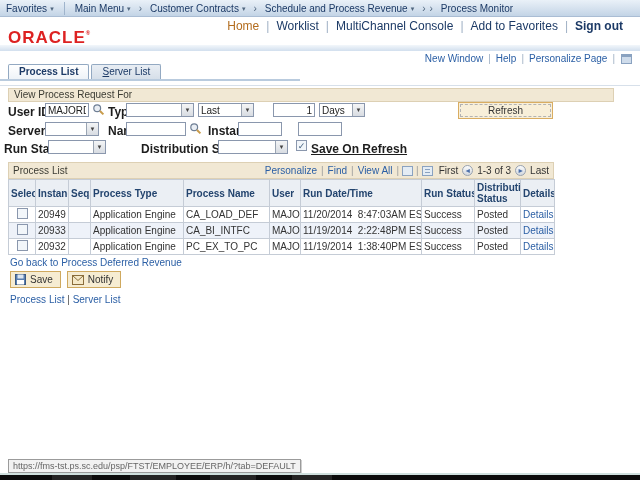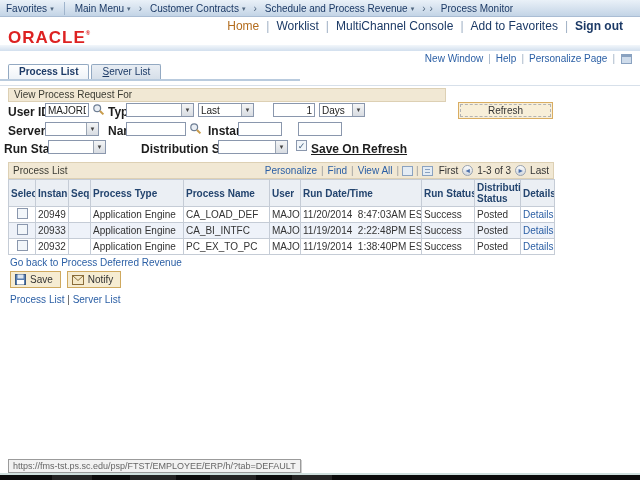--- a/index.html
+++ b/index.html
@@ -42,21 +42,21 @@
   .tab { border:1px solid #93a9c2; border-bottom:none; padding:1px 10px 2px 10px; margin-right:2px;
     font-size:10px; color:#1c3a66; border-radius:2px 2px 0 0; cursor:default; }
   .tab.active { background:linear-gradient(#ffffff,#eef3f8); font-weight:bold; }
   .tab.inactive { background:linear-gradient(#e9eef4,#d6dfe9); }
   .tab.inactive .tlabel { display:inline-block; }
   .tab.inactive .tlabel::first-letter { text-decoration:underline; }
   .tabrule { position:absolute; top:79px; left:0; width:300px; height:2px; background:#b9cbde; }
   .pagerule { position:absolute; top:85px; left:0; width:640px; height:1px; background:#d7e0ea; }
 
   
-  .groupbox-hdr { position:absolute; top:88px; left:8px; width:438px; height:14px;
+  .groupbox-hdr { position:absolute; top:88px; left:8px; width:606px; height:14px;
     background:#f1e8d4; border:1px solid #ddd0b4; color:#3c3c34; font-size:10px;
     line-height:12px; padding-left:5px; }
 
   
   .formarea { position:absolute; top:100px; left:0; width:640px; height:58px; }
   .flabel { position:absolute; font-weight:bold; color:#1d1d1d; font-size:12px; white-space:nowrap; }
   .tbox { position:absolute; height:14px; border:1px solid #8a97ad; background:#fff; font-size:10px;
     padding:0 2px; font-family:"Liberation Sans", sans-serif; color:#222; }
   .tbox.num { text-align:right; }
   .sel { position:absolute; height:14px; border:1px solid #8a97ad; background:#fff; font-size:10px;

